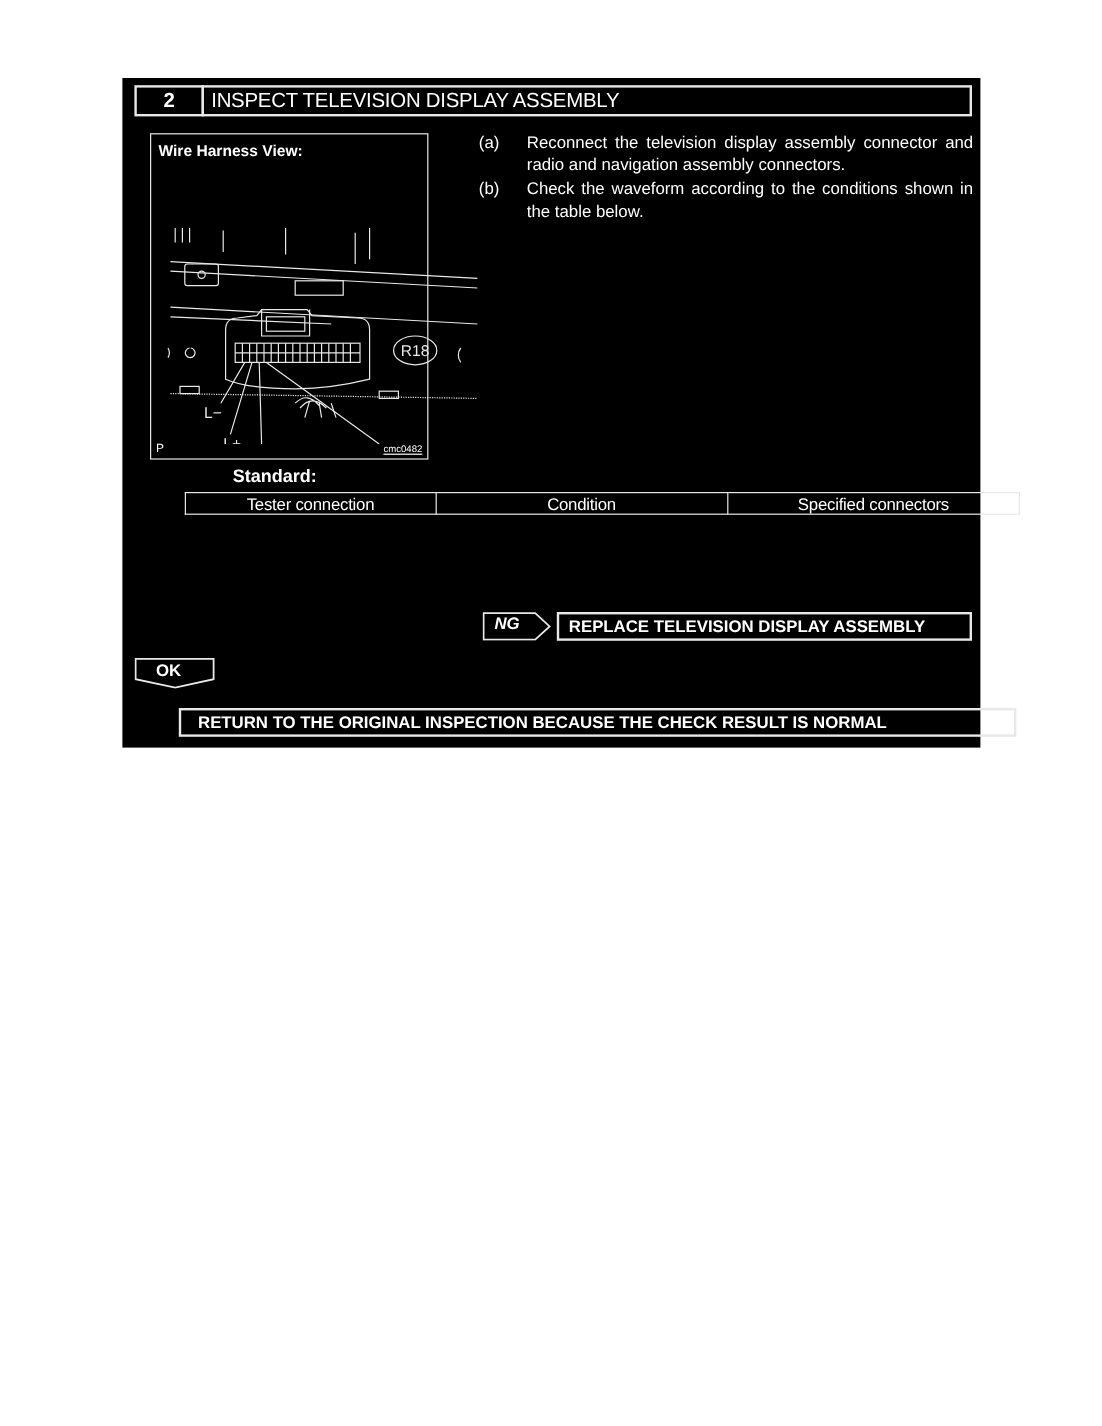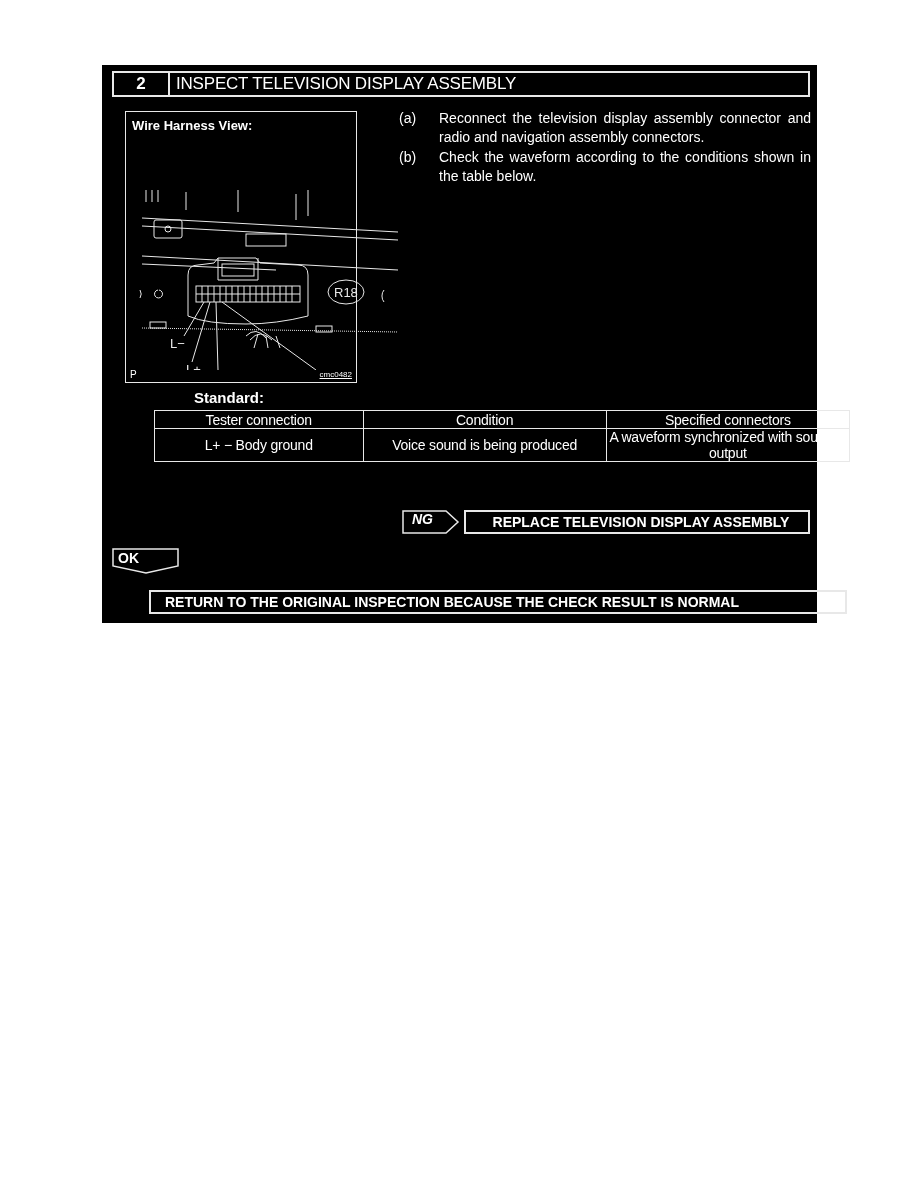--- a/index.html
+++ b/index.html
@@ -14,23 +14,23 @@
   .fig-code { position:absolute; right:4px; bottom:3px; font-size:8px;text-decoration:underline; }
   .steps { position:absolute; left:297px; top:44px; width:412px; font-size:14px; line-height:19px; }
   .step { display:flex; margin-bottom:1px; }
   .step-letter { width:40px; flex:none; }
   .step-text { flex:1; text-align:justify; }
   .std-label { position:absolute; left:48px; top:324px; font-weight:bold; font-size:15px;margin-left:44px; }
   table.std { position:absolute; left:12px; top:345px; width:696px; border-collapse:collapse; font-size:14px;margin-left:40px; }
   table.std td { border:1.5px solid #e8e8e8; text-align:center; height:17px; padding:0; letter-spacing:-0.2px; }
   .ng-tag { position:absolute; left:300px; top:445px; height:24px; }
   .ng-text { position:absolute; left:10px; top:1px; font-weight:bold; font-size:14px;font-style:italic; }
-  .ng-result { left:362px; top:445px; width:346px; height:24px; font-weight:bold; font-size:14px; line-height:20px; padding-left:8px;text-align:center; }
+  .ng-result { left:362px; top:445px; width:346px; height:24px; font-weight:bold; font-size:14px; line-height:20px; padding-left:8px; }
   .ok-tag { position:absolute; left:10px; top:483px; }
-  .ok-text { position:absolute; left:6px; top:2px; font-weight:bold; font-size:14px; }
+  .ok-text { position:absolute; left:18px; top:2px; font-weight:bold; font-size:14px; }
   .final { left:10px; top:525px; width:698px; height:24px; font-weight:bold; font-size:14px; line-height:20px; padding-left:14px;margin-left:37px; }
 </style>
 </head>
 <body>
 
 <div class="panel">
   <div class="box title-num">2</div>
   <div class="box title-text">INSPECT TELEVISION DISPLAY ASSEMBLY</div>
 
   <div class="box figure">
@@ -76,25 +76,20 @@
   </div>
 
   <div class="std-label">Standard:</div>
   <table class="std">
     <tbody>
         <tr>
       <td style="width:30%">Tester connection</td>
       <td style="width:35%">Condition</td>
       <td style="width:35%">Specified connectors</td>
     </tr>
-    <tr>
-      <td>L+ − Body ground</td>
-      <td>Voice sound is being produced</td>
-      <td>A waveform synchronized with sound is output</td>
-    </tr>
   </tbody>
     </table>
 
   <div class="ng-tag">
     <svg width="58" height="24" viewBox="0 0 58 24">
       <path d="M1 1 H44 L56 12 L44 23 H1 Z" fill="none" stroke="#e8e8e8" stroke-width="1.5"></path>
     </svg>
     <span class="ng-text">NG</span>
   </div>
   <div class="box ng-result">REPLACE TELEVISION DISPLAY ASSEMBLY</div>

